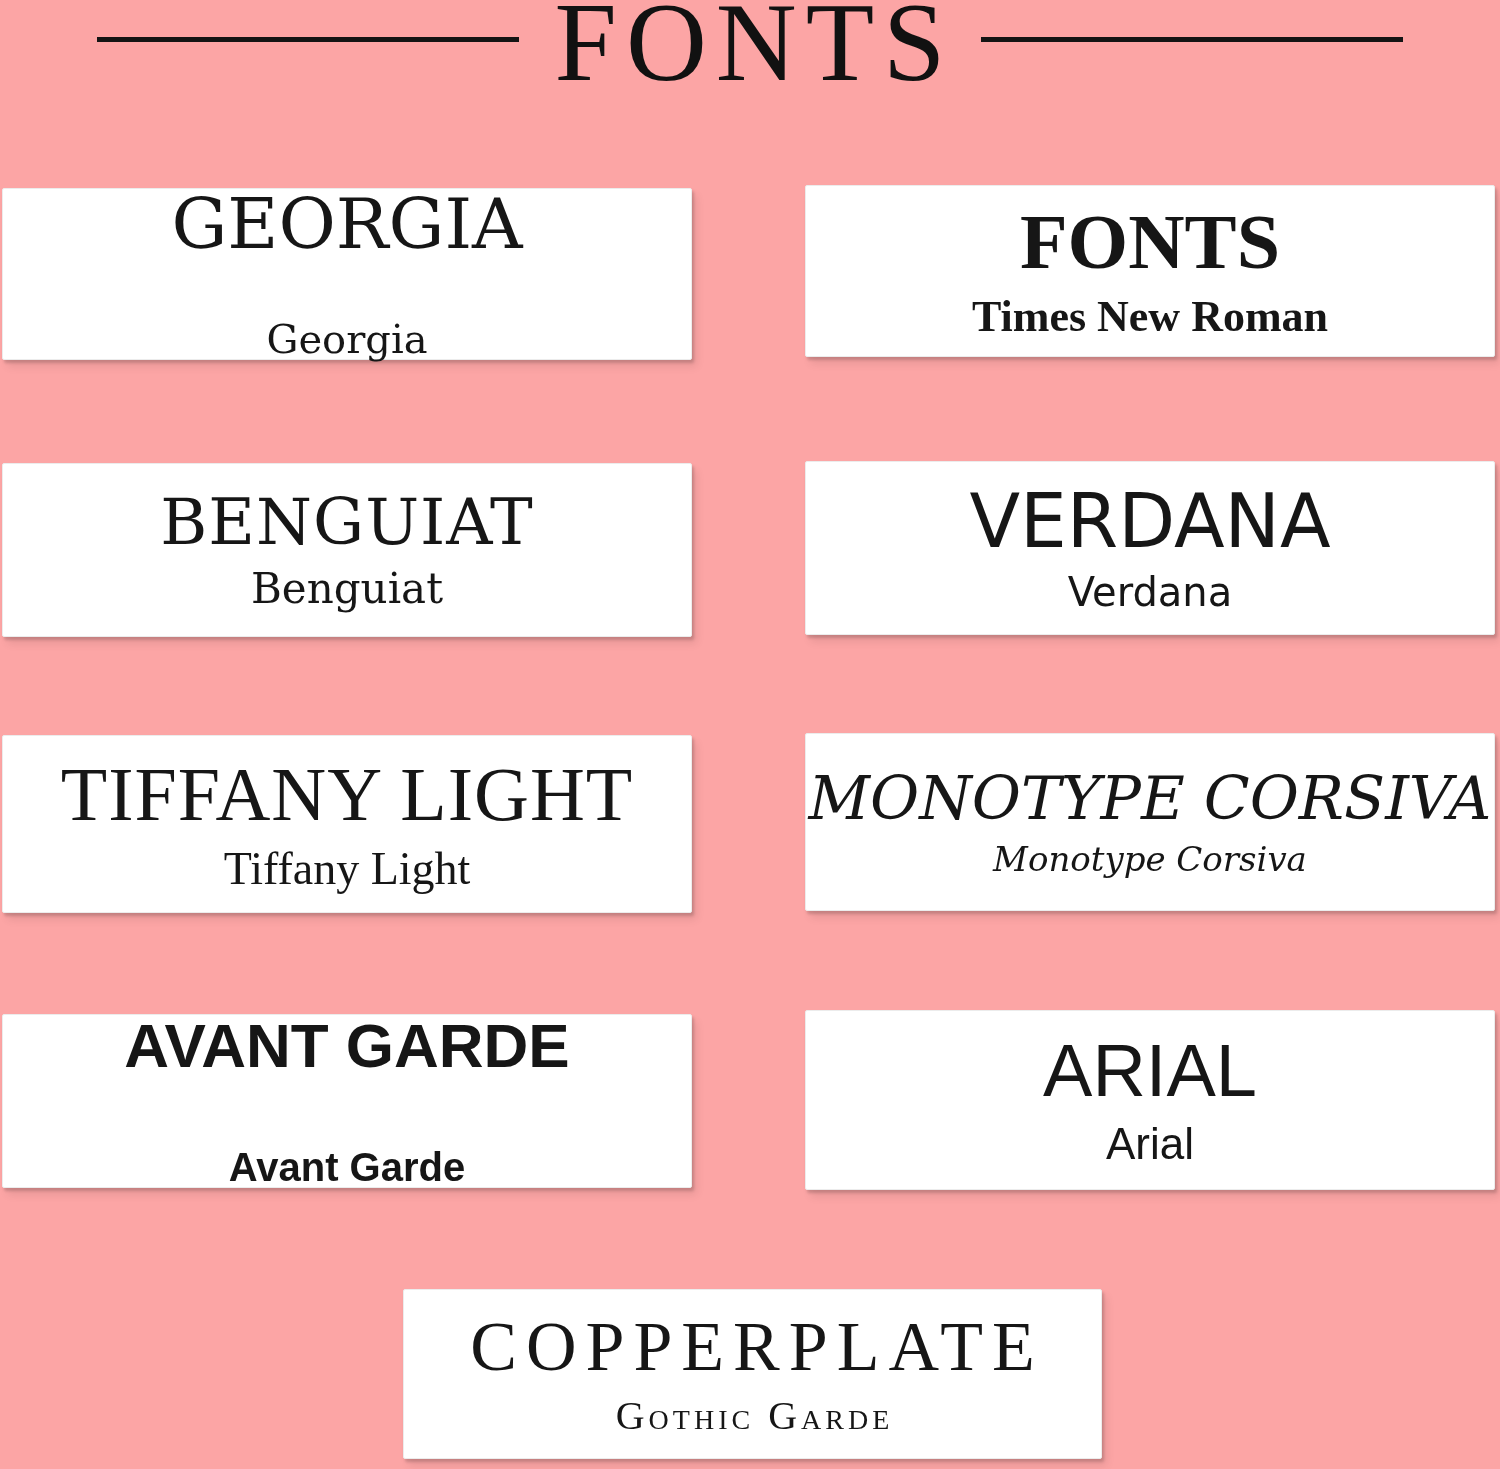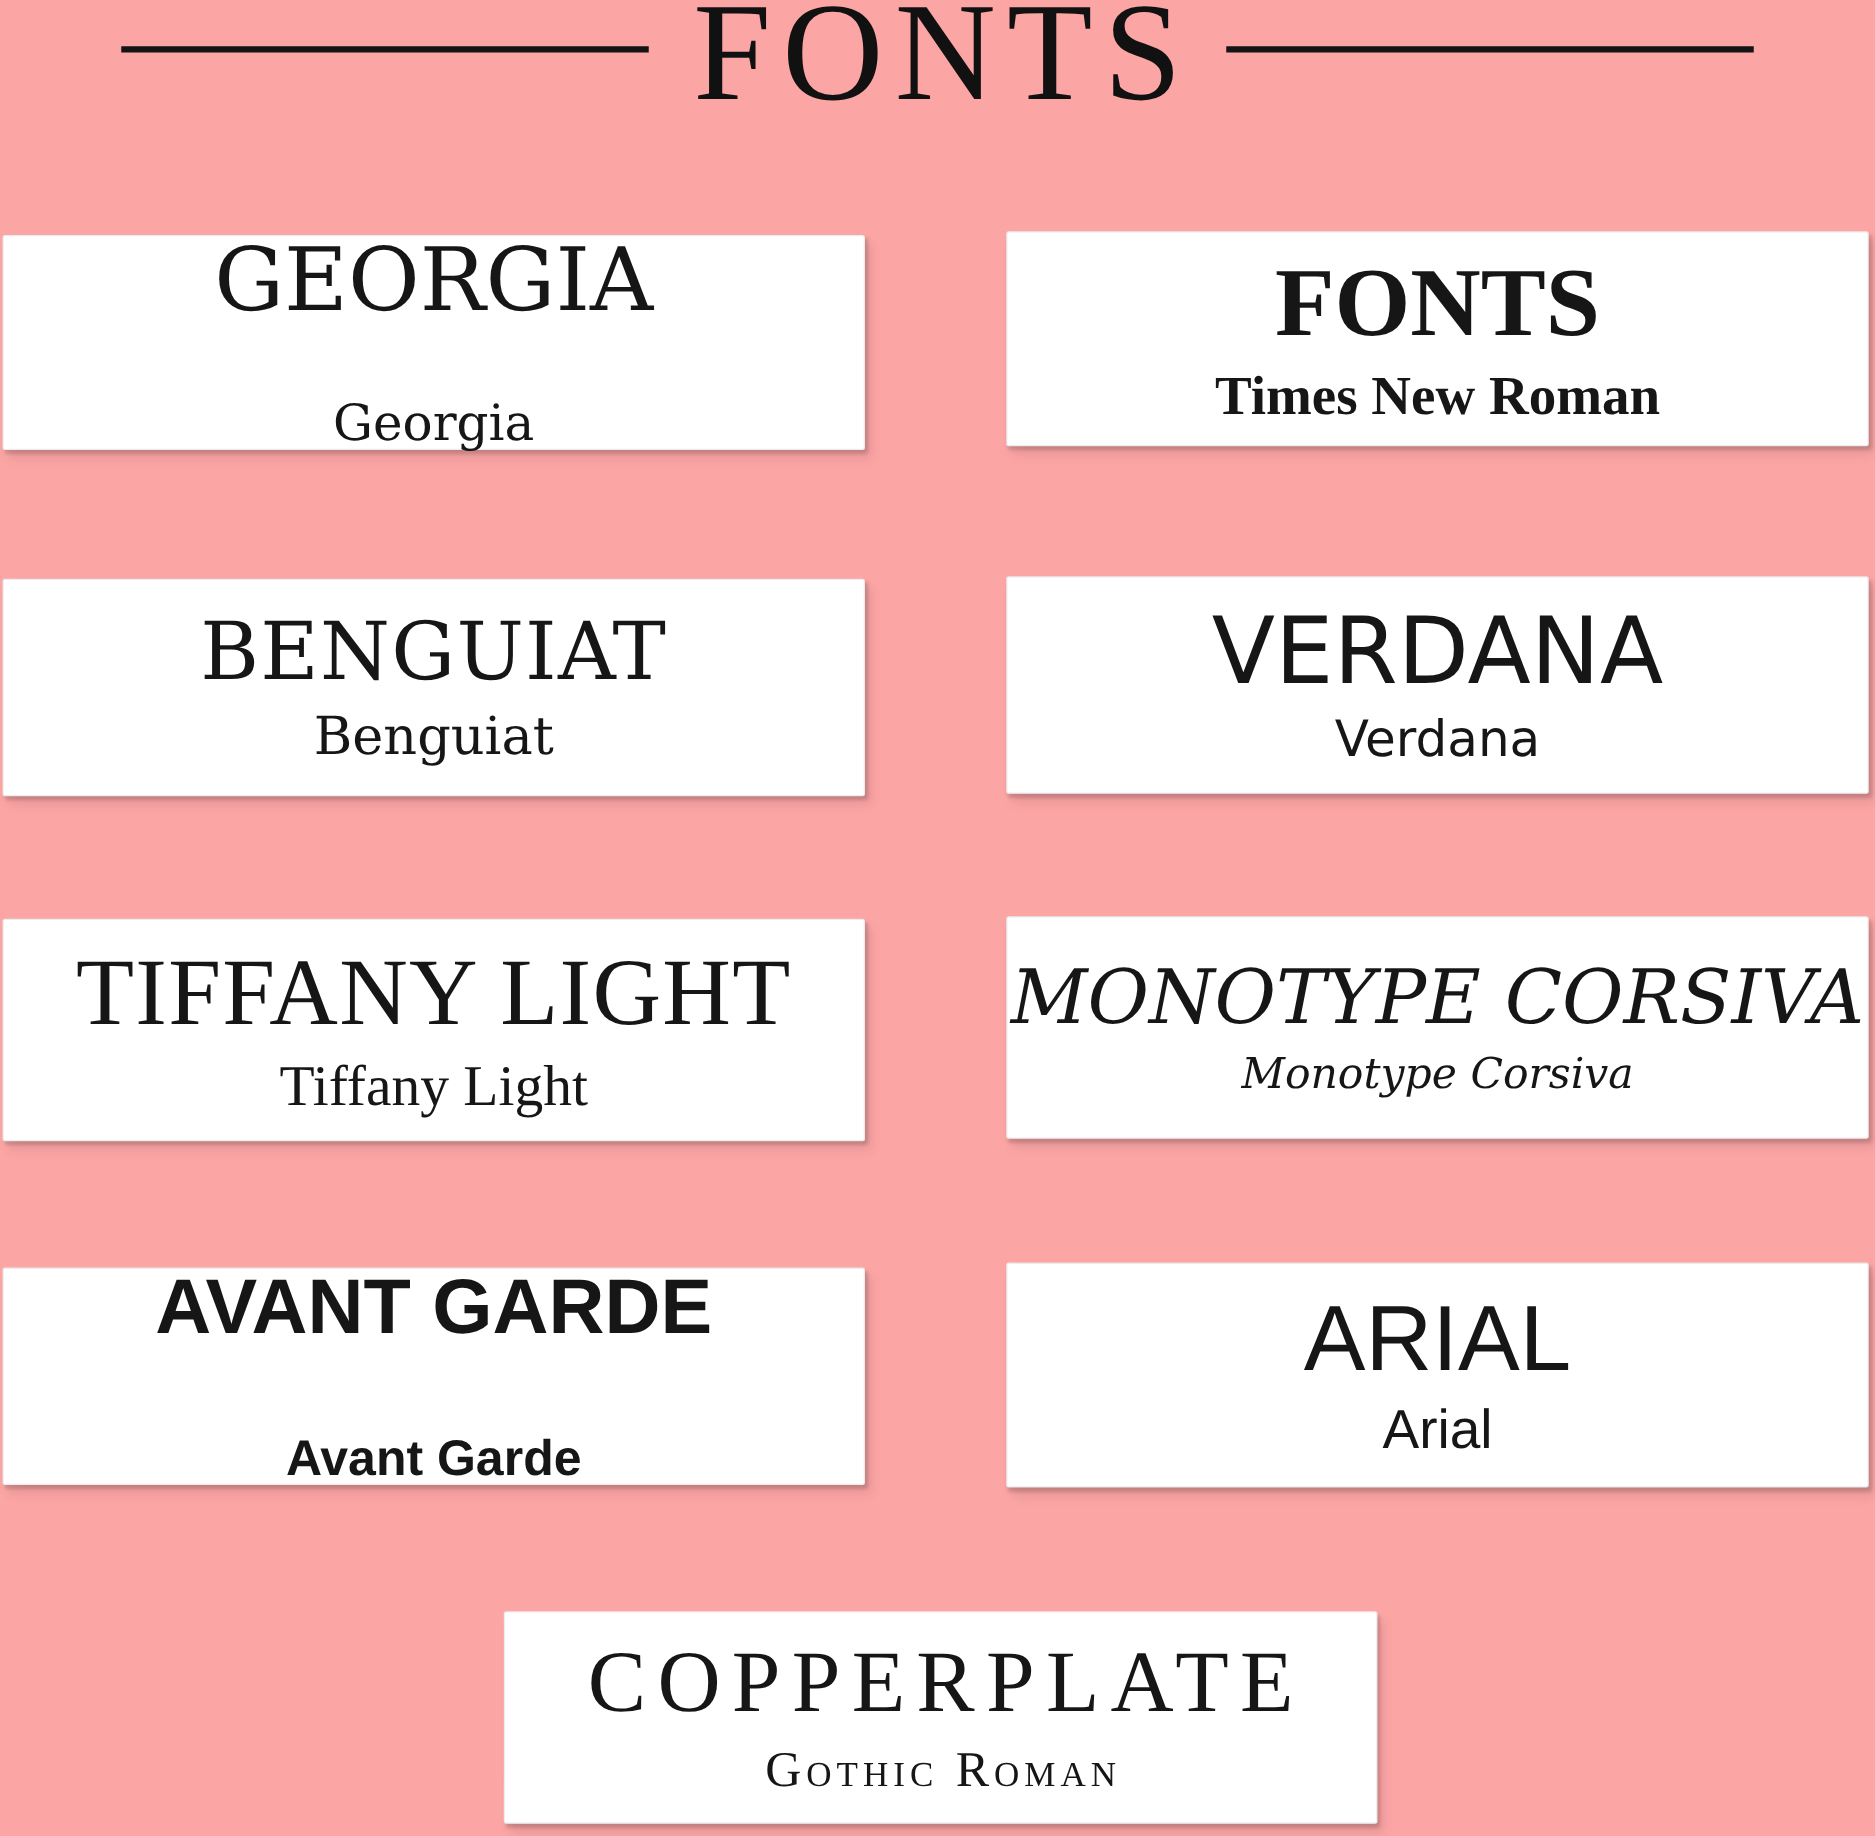--- a/index.html
+++ b/index.html
@@ -103,16 +103,16 @@
     <div class="sub">Avant Garde</div>
   </div>
 
   <div class="card arial">
     <div class="main">ARIAL</div>
     <div class="sub">Arial</div>
   </div>
 
   <div class="card copperplate">
     <div class="main">COPPERPLATE</div>
-    <div class="sub">Gothic Roman</div>
+    <div class="sub">Gothic Garde</div>
   </div>
 
 </div>
 
 </body></html>

